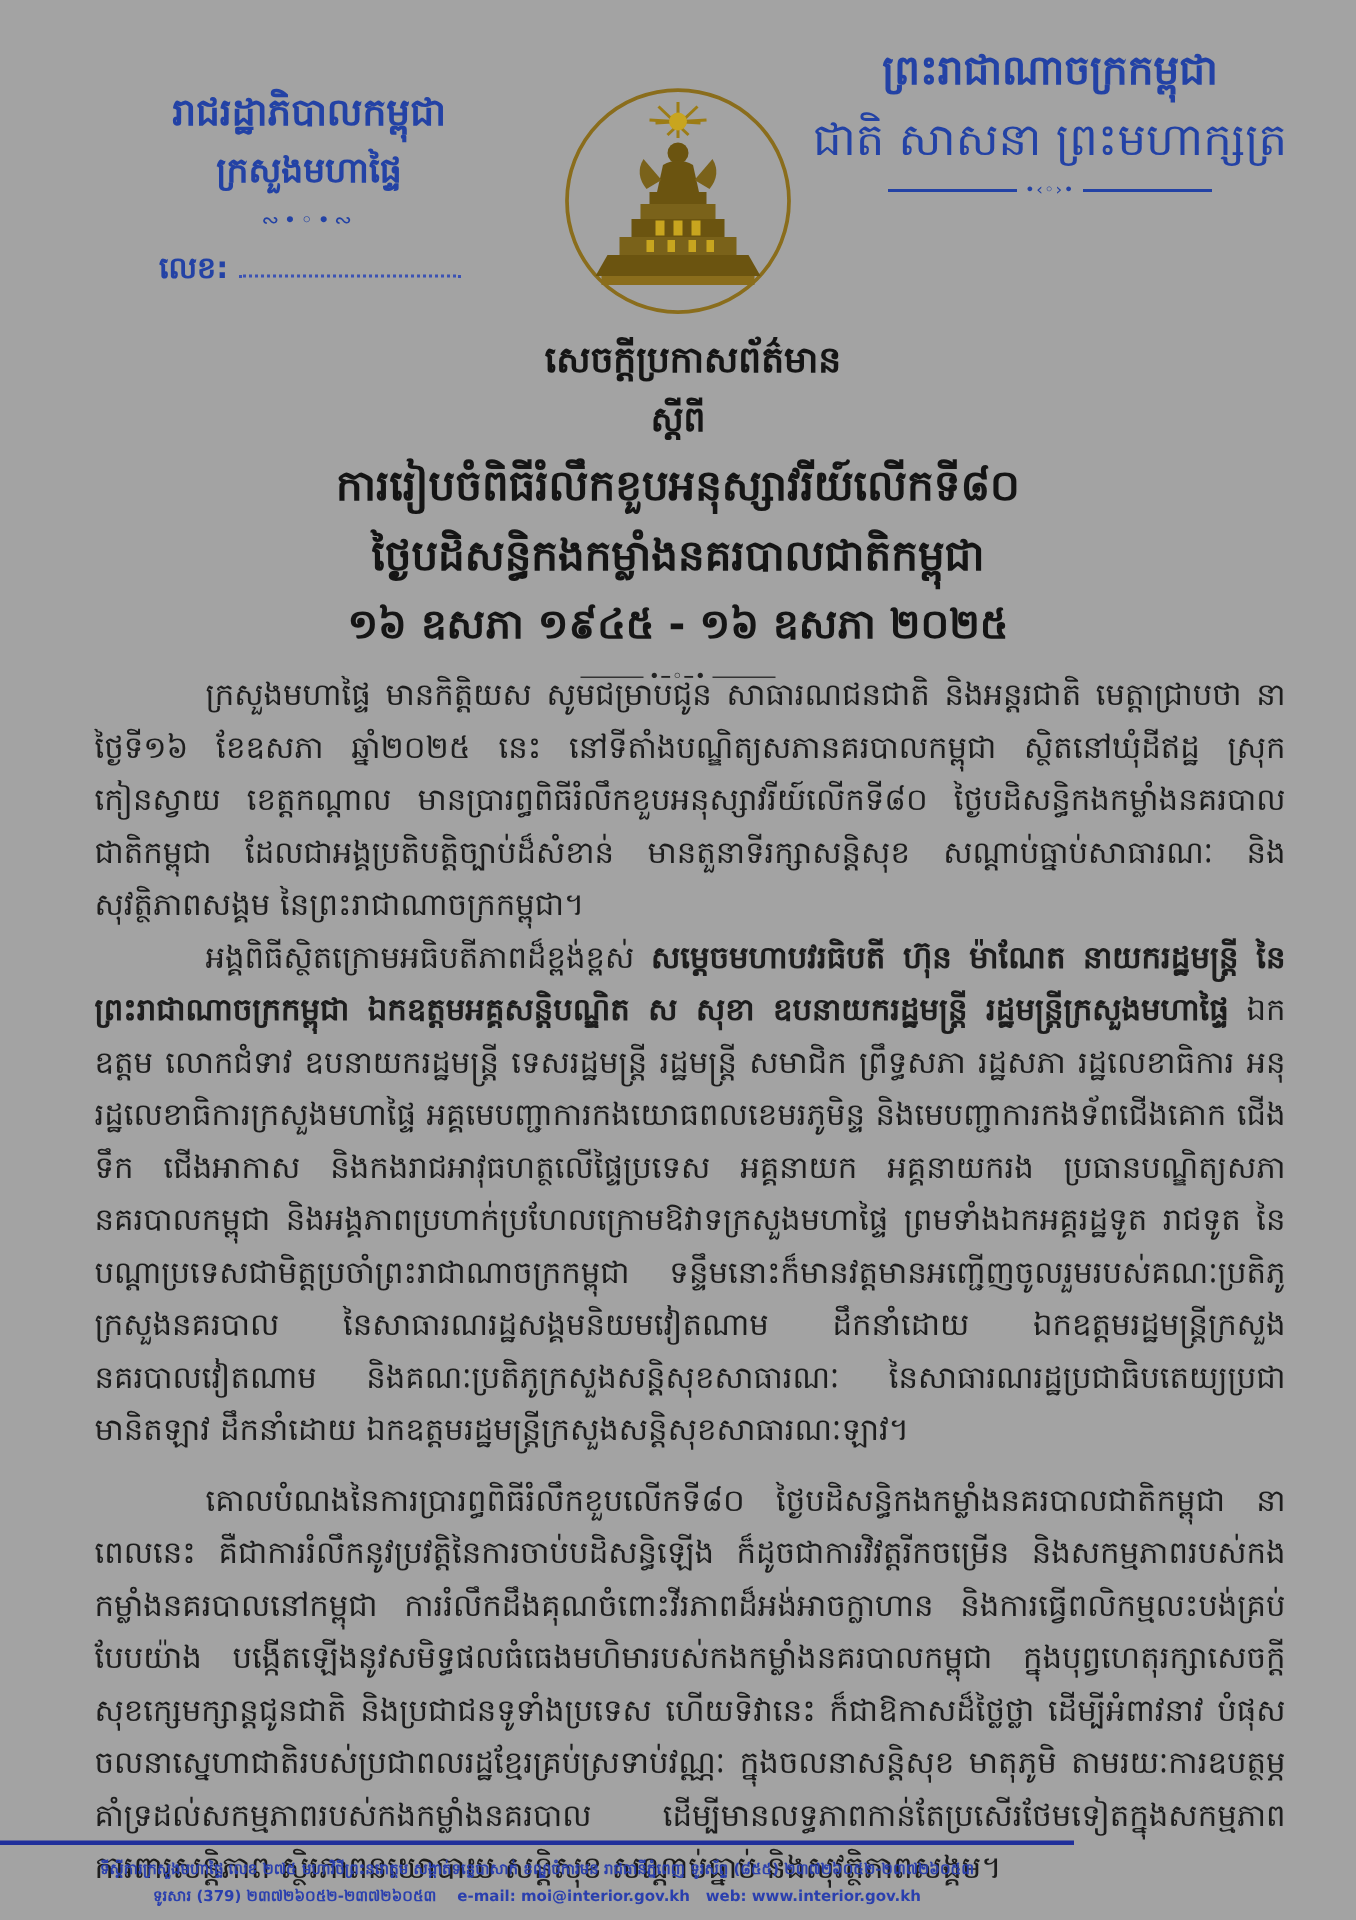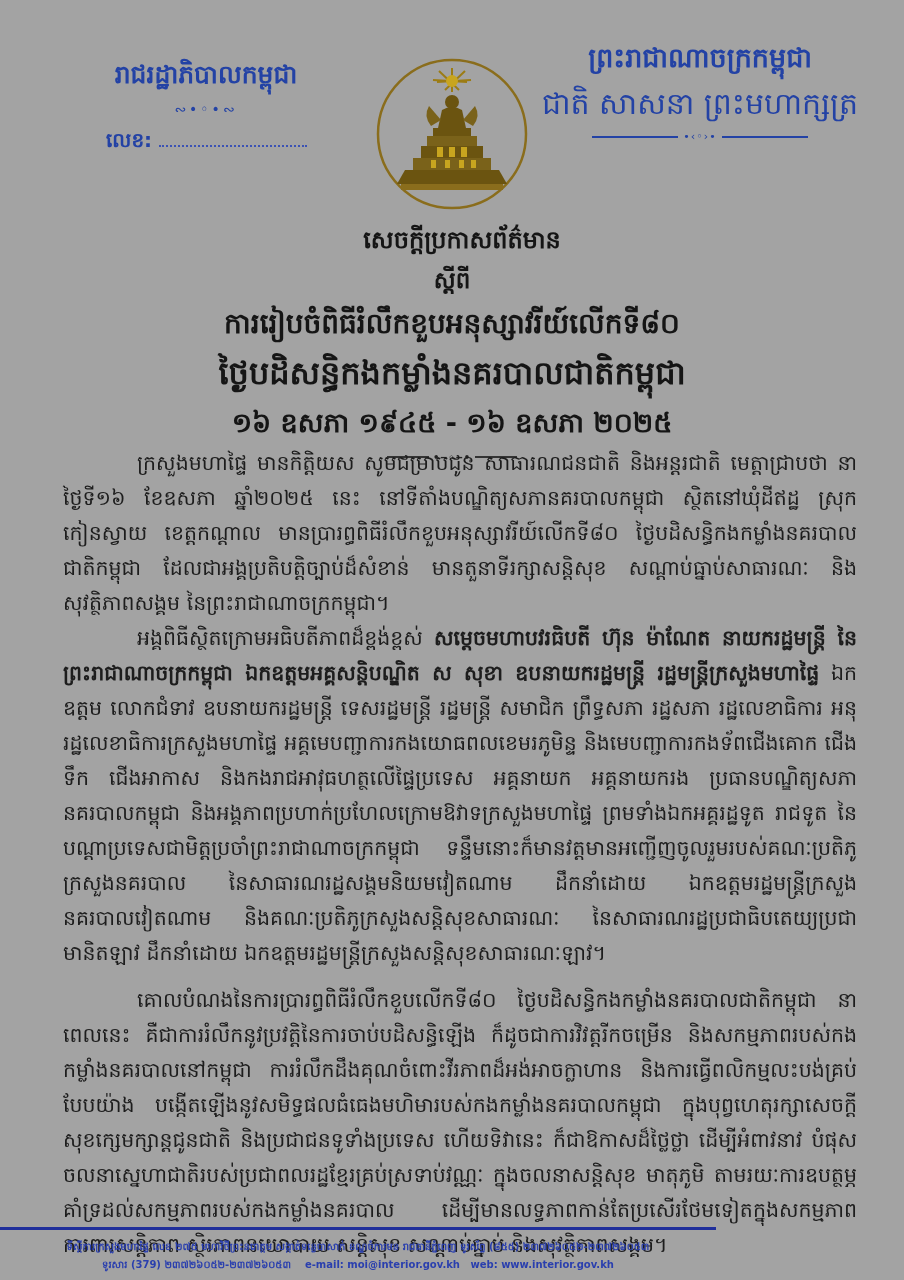--- a/index.html
+++ b/index.html
@@ -21,37 +21,37 @@
   .header-left .l1{font-size:25px;font-weight:bold;line-height:1.35;}
   .header-left .l2{font-size:23px;font-weight:bold;line-height:1.3;margin-top:8px;}
   .flourish{font-size:14px;letter-spacing:3px;margin-top:9px;color:#2342a5;}
   .number-row{margin-top:10px;font-size:20px;font-weight:bold;text-align:left;padding-left:34px;white-space:nowrap;}
   .dotted-line{display:inline-block;width:148px;border-bottom:2px dotted #3b52b4;vertical-align:baseline;height:14px;}
 
   .header-right{
     position:absolute;right:34px;top:30px;width:340px;
     text-align:center;color:#2342a5;
   }
-  .header-right .l1{font-size:27px;font-weight:bold;line-height:1.3;margin-top:10px;}
+  .header-right .l1{font-size:27px;font-weight:bold;line-height:1.3;}
   .header-right .l2{font-size:30px;line-height:1.3;margin-top:9px;font-weight:500;}
   .rule-orn{display:flex;align-items:center;justify-content:center;margin-top:7px;color:#2342a5;}
   .rule-orn .ln{height:2px;background:#2342a5;width:86px;}
   .rule-orn .orn{font-size:11px;padding:0 5px;letter-spacing:1px;white-space:nowrap;}
 
   .emblem{position:absolute;left:371px;top:50px;width:162px;height:165px;}
 
   
   .title-block{
     position:absolute;top:224px;left:0;width:100%;
     text-align:center;color:#151515;font-weight:bold;
   }
   .title-block .t1{font-size:24px;line-height:1.4;padding-left:20px;}
   .title-block .t2{font-size:23px;line-height:1.4;margin-top:6px;}
   .title-block .t3{font-size:28px;line-height:1.4;margin-top:8px;}
-  .title-block .t4{font-size:32px;line-height:1.4;margin-top:8px;}
+  .title-block .t4{font-size:28px;line-height:1.4;margin-top:8px;}
   .title-block .t5{font-size:27px;line-height:1.4;margin-top:8px;}
   .title-divider{display:flex;align-items:center;justify-content:center;margin-top:10px;color:#222;}
   .title-divider .ln{height:1.5px;background:#333;width:42px;}
   .title-divider .orn{font-size:10px;padding:0 4px;letter-spacing:1px;white-space:nowrap;}
 
   
   .body-text{
     position:absolute;top:446px;left:63px;width:794px;
     font-size:20.5px;line-height:35px;text-align:justify;color:#1d1d1d;
   }
@@ -70,20 +70,21 @@
   .footer .f2{line-height:1.9;}
   .footer .latin{font-weight:600;}
 </style>
 </head>
 <body>
 
 <div class="page">
 
   <div class="header-left">
     <div class="l1">រាជរដ្ឋាភិបាលកម្ពុជា</div>
+    <div class="l2">ក្រសួងមហាផ្ទៃ</div>
     <div class="flourish">∾•◦•∾</div>
     <div class="number-row">
       <span>លេខ:</span>
       <span class="dotted-line"></span>
     </div>
   </div>
 
   <svg class="emblem" viewBox="0 0 162 165">
     <circle cx="81" cy="84" r="74" fill="none" stroke="#8a6d1c" stroke-width="2.5"></circle>
 

